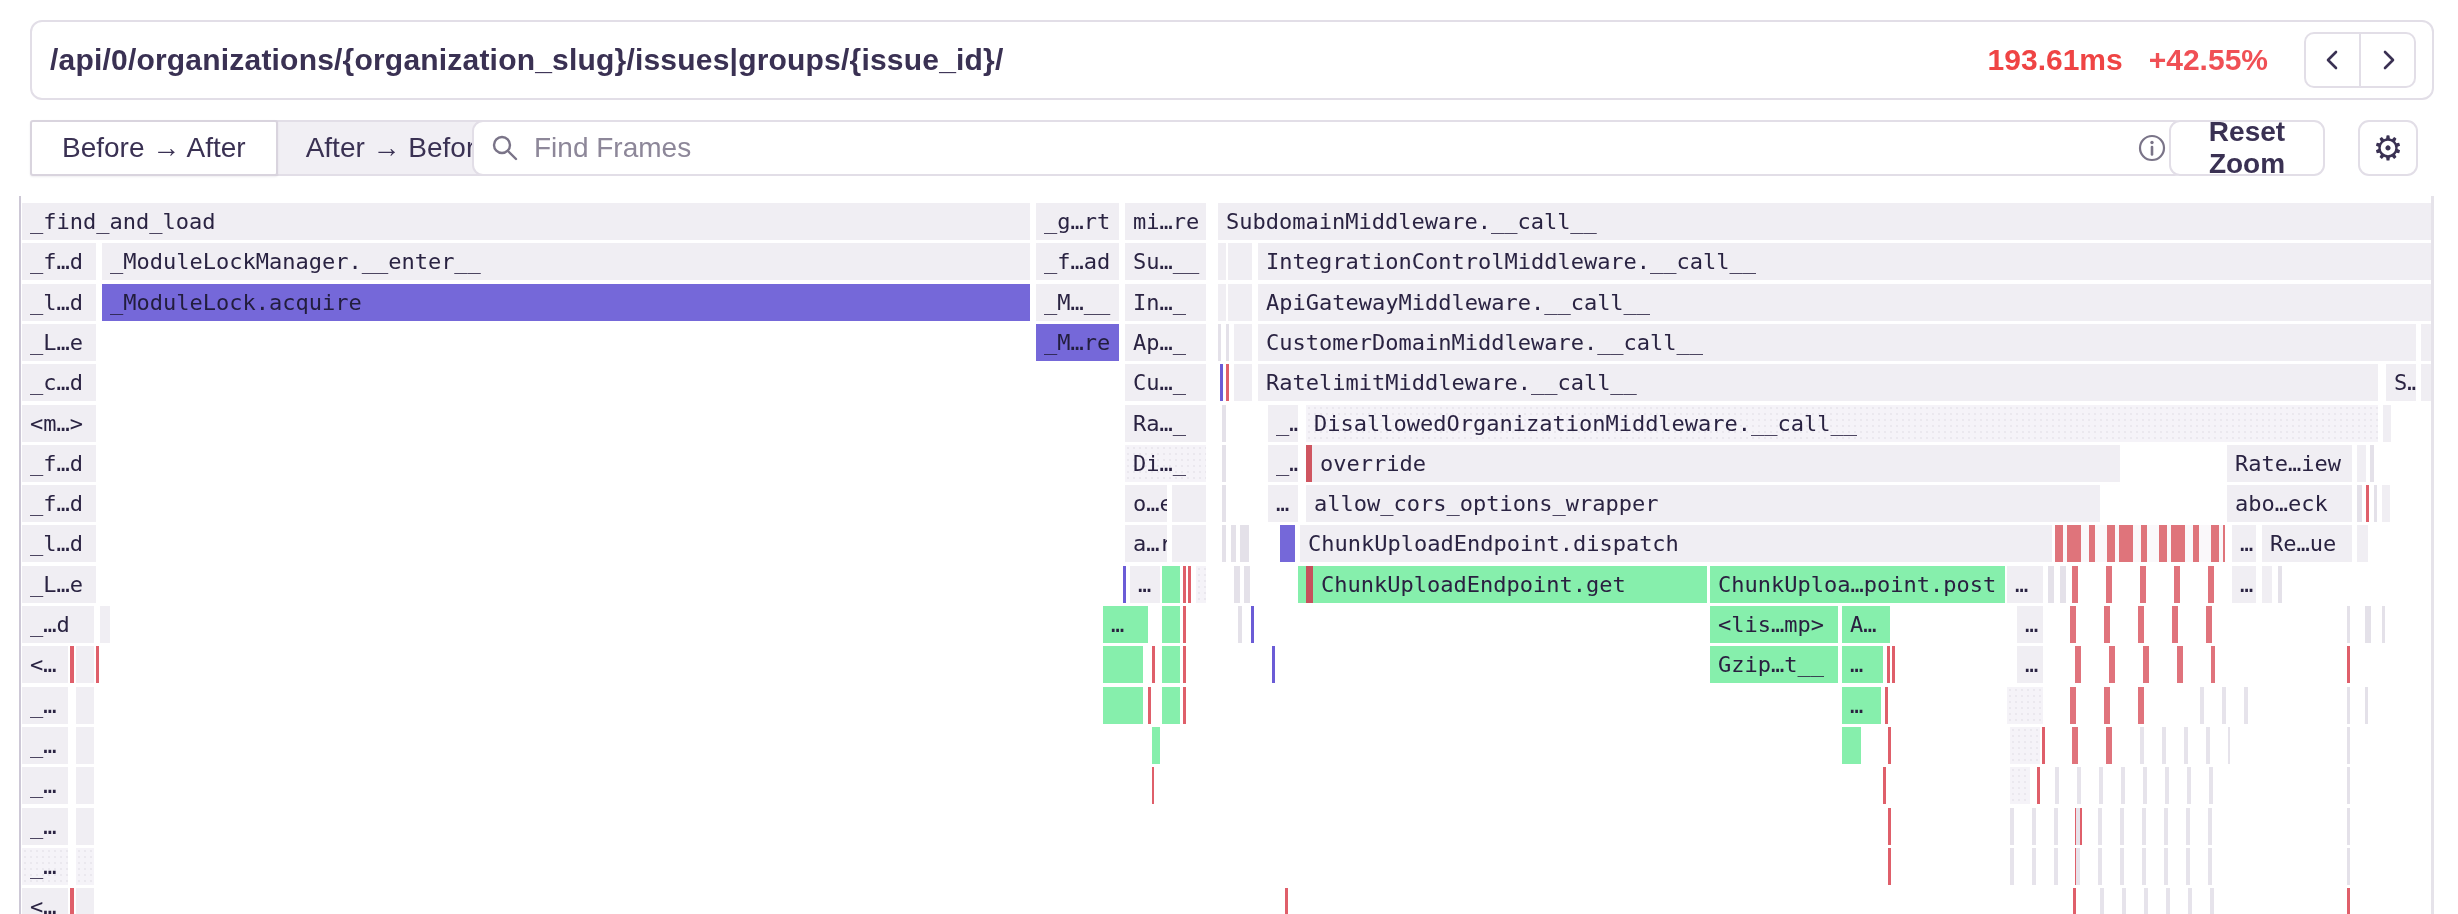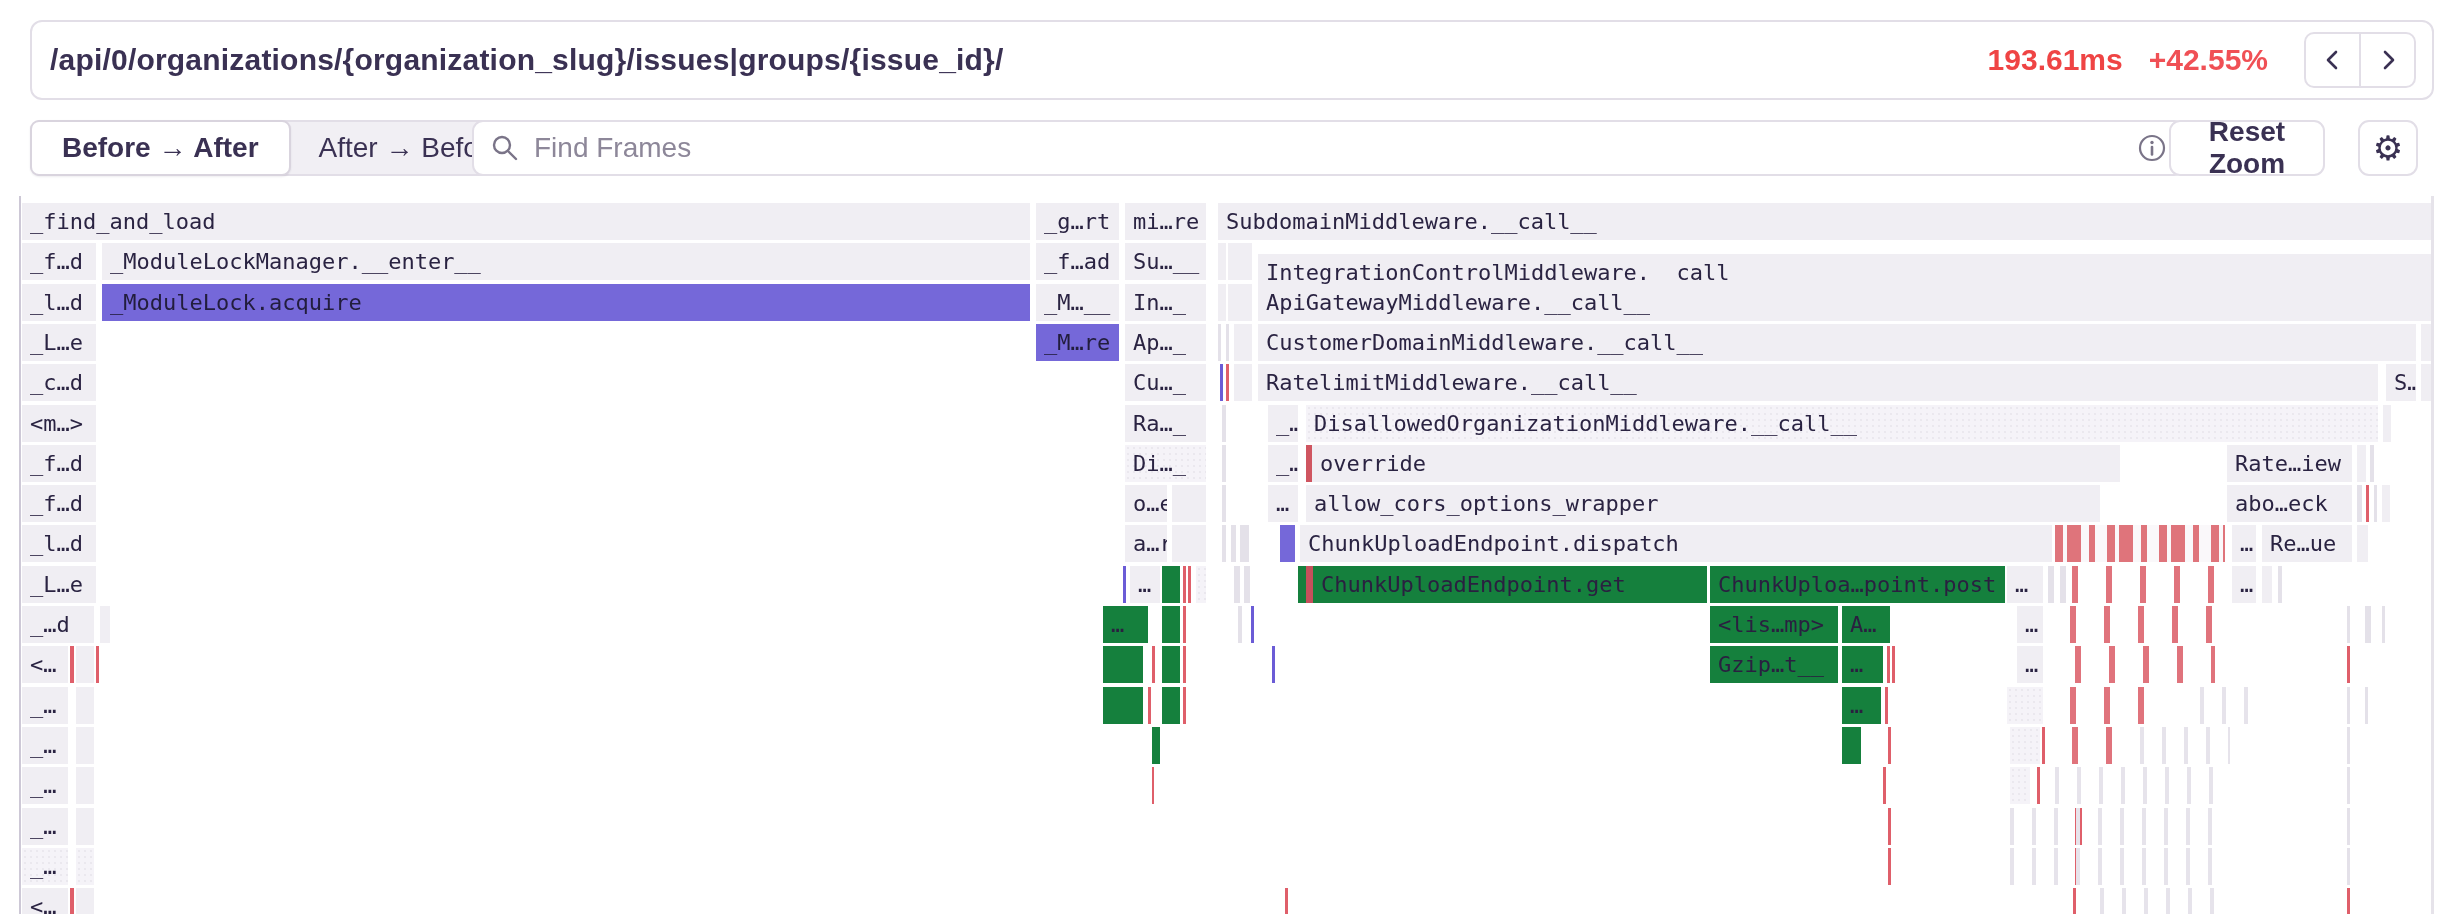--- a/index.html
+++ b/index.html
@@ -14,22 +14,22 @@
   .pager{display:flex;margin-left:10px;}
   .pager button{width:56px;height:56px;background:#fff;border:2px solid #e2dee7;padding:0;
     display:flex;align-items:center;justify-content:center;cursor:pointer;}
   .pager button:first-child{border-radius:10px 0 0 10px;border-right-width:1px;}
   .pager button:last-child{border-radius:0 10px 10px 0;border-left-width:1px;}
   .toolbar{position:absolute;left:0;top:120px;width:2458px;height:56px;}
   .seg{position:absolute;left:30px;top:0;height:56px;box-sizing:border-box;background:#f1eff4;
     border:2px solid #e2dee7;border-radius:11px;display:flex;align-items:stretch;}
   .seg .opt{display:flex;align-items:center;justify-content:center;font-size:28px;color:#3a3153;
     padding:0 30px;cursor:pointer;white-space:nowrap;}
-  .seg .opt.active{background:#fff;border:2px solid #d9d4de;border-radius:9px;margin:-2px;
-    font-weight:700;box-shadow:0 1px 2px rgba(40,30,60,.08);}
+  .seg .opt.active{background:#fff;border:2px solid #d9d4de;border-radius:3px;margin:-2px;
+    font-weight:400;box-shadow:0 1px 2px rgba(40,30,60,.08);}
   .search{position:absolute;left:472px;top:0;width:1713px;height:56px;box-sizing:border-box;
     background:#fff;border:2px solid #e2dee7;border-radius:11px;display:flex;align-items:center;}
   .search input{flex:1 1 auto;border:none;outline:none;font-size:28px;color:#3a3153;
     font-family:"Liberation Sans",sans-serif;background:transparent;}
   .search input::placeholder{color:#8d8799;}
   .search .mag{margin:0 12px 0 16px;display:flex;}
   .search .info{margin:0 16px;display:flex;cursor:pointer;}
   .btn{position:absolute;top:0;height:56px;box-sizing:border-box;background:#fff;
     border:2px solid #e2dee7;border-radius:11px;font-size:28px;font-weight:700;color:#3a3153;
     display:flex;align-items:center;justify-content:center;cursor:pointer;
@@ -39,21 +39,21 @@
   #flame{position:absolute;left:0;top:196px;width:2458px;height:718px;overflow:hidden;background:#fff;}
   .edgeline{position:absolute;top:0;height:718px;background:#cdc8d6;width:2px;}
   .edgeline.right{background:#e6e3ea;width:3px;}
   .frame{position:absolute;height:37px;box-sizing:border-box;overflow:hidden;white-space:nowrap;
     font-family:"DejaVu Sans Mono",monospace;font-size:22px;line-height:37px;color:#2a2342;
     padding-left:8px;cursor:pointer;}
   .c-g{background:#f0eef3;}
   .c-gd{background-color:#f5f3f8;background-image:radial-gradient(rgba(60,50,90,.06) 1.2px,transparent 1.2px);background-size:6px 6px;}
   .c-p{background:#7568d9;color:#221d3d;}
   .c-pt{background:#6b5cd6;padding:0;}
-  .c-s{background:#15803d;color:#2a2040;}
+  .c-s{background:#86efac;color:#2a2040;}
   .c-rt{background:#df5f6a;padding:0;}
   .c-gt{background:#e4e1e9;padding:0;}
   .edge-r{border-left:7px solid #c6505c;}
   .edge-o{border-left:6px solid #cf5560;}
   .cluster{position:absolute;height:37px;cursor:pointer;}
   .cluster.red-dense{background:repeating-linear-gradient(90deg,#df747b 0 8px,#faf8fa 8px 12px,#df747b 12px 26px,#faf8fa 26px 34px,#df747b 34px 40px,#faf8fa 40px 52px);}
   .cluster.red-sparse{background:repeating-linear-gradient(90deg,#e0737c 0 6px,transparent 6px 34px);}
   .cluster.gray-sparse{background:repeating-linear-gradient(90deg,#e6e3eb 0 4px,transparent 4px 22px);}
   svg{display:block;}
 </style>
@@ -117,21 +117,21 @@
 <div class="frame c-g" style="left: 22px; top: 7px; width: 1008px; height: 37px;">_find_and_load</div>
     <div class="frame c-g" style="left: 1036px; top: 7px; width: 83px; height: 37px;">_g…rt</div>
     <div class="frame c-g" style="left: 1125px; top: 7px; width: 81px; height: 37px;">mi…re</div>
     <div class="frame c-g" style="left: 1218px; top: 7px; width: 1213px; height: 37px;">SubdomainMiddleware.__call__</div>
     <div class="frame c-g" style="left: 22px; top: 47px; width: 74px; height: 37px;">_f…d</div>
     <div class="frame c-g" style="left: 102px; top: 47px; width: 928px; height: 37px;">_ModuleLockManager.__enter__</div>
     <div class="frame c-g" style="left: 1036px; top: 47px; width: 83px; height: 37px;">_f…ad</div>
     <div class="frame c-g" style="left: 1125px; top: 47px; width: 81px; height: 37px;">Su…__</div>
     <div class="frame c-g" style="left: 1218px; top: 47px; width: 6px; height: 37px;"></div>
     <div class="frame c-g" style="left: 1228px; top: 47px; width: 24px; height: 37px;"></div>
-    <div class="frame c-g" style="left: 1258px; top: 58px; width: 1173px; height: 37px;">IntegrationControlMiddleware.__call__</div>
+    <div class="frame c-g" style="left: 1258px; top: 47px; width: 1173px; height: 37px;">IntegrationControlMiddleware.__call__</div>
     <div class="frame c-g" style="left: 22px; top: 88px; width: 74px; height: 37px;">_l…d</div>
     <div class="frame c-p" style="left: 102px; top: 88px; width: 928px; height: 37px;">_ModuleLock.acquire</div>
     <div class="frame c-g" style="left: 1036px; top: 88px; width: 83px; height: 37px;">_M…__</div>
     <div class="frame c-g" style="left: 1125px; top: 88px; width: 81px; height: 37px; padding-left: 8px;">In…_</div>
     <div class="frame c-g" style="left: 1218px; top: 88px; width: 6px; height: 37px;"></div>
     <div class="frame c-g" style="left: 1228px; top: 88px; width: 24px; height: 37px;"></div>
     <div class="frame c-g" style="left: 1258px; top: 88px; width: 1173px; height: 37px;">ApiGatewayMiddleware.__call__</div>
     <div class="frame c-g" style="left: 22px; top: 128px; width: 74px; height: 37px;">_L…e</div>
     <div class="frame c-p" style="left: 1036px; top: 128px; width: 83px; height: 37px;">_M…re</div>
     <div class="frame c-g" style="left: 1125px; top: 128px; width: 81px; height: 37px;">Ap…_</div>

